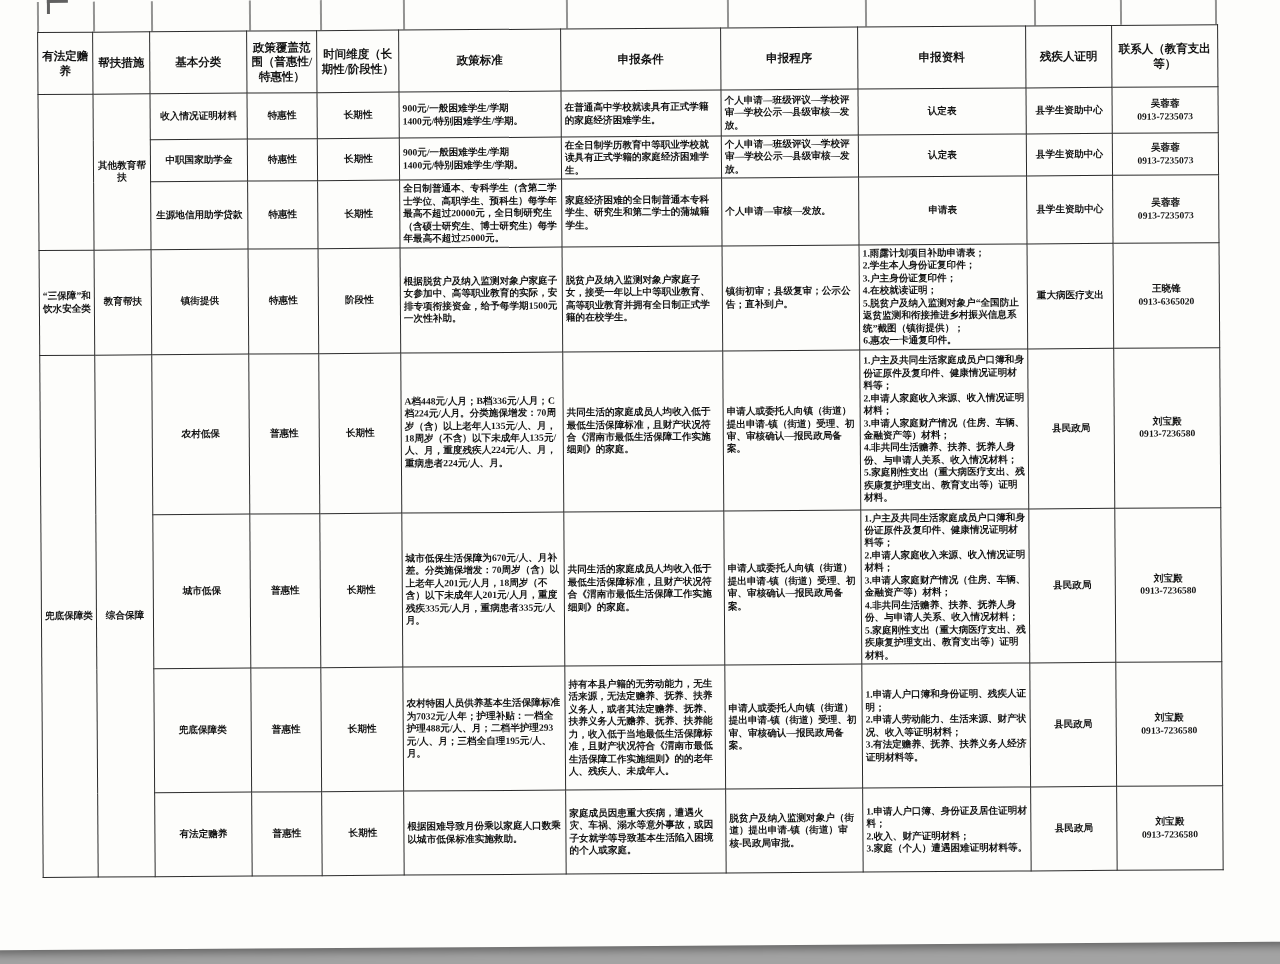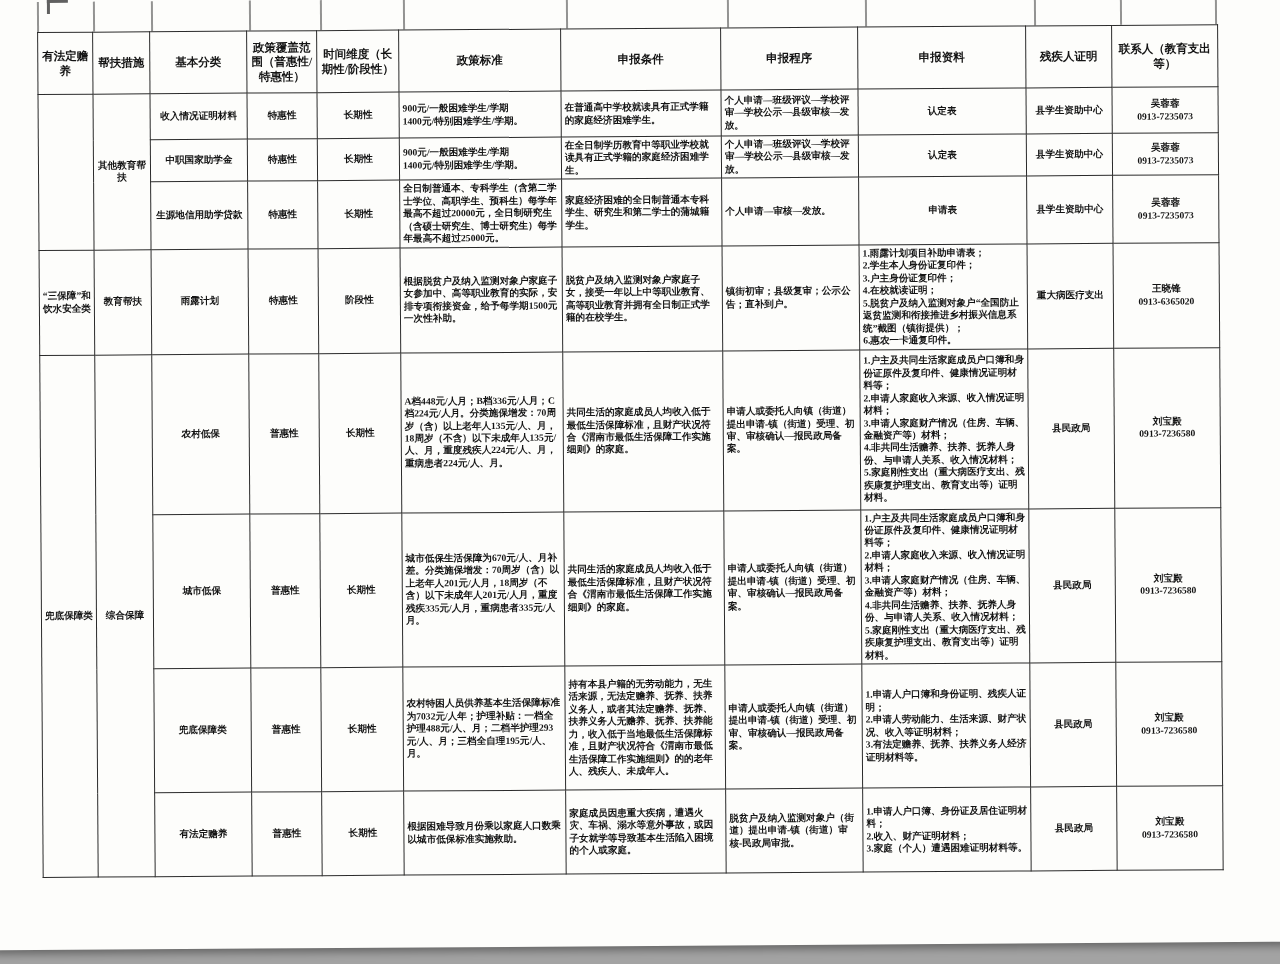--- a/index.html
+++ b/index.html
@@ -120,21 +120,21 @@
         <td class="l">个人申请—审核—发放。</td>
         <td class="c">申请表</td>
         <td class="c">县学生资助中心</td>
         <td class="c">吴蓉蓉
 0913-7235073</td>
       </tr>
 
       <tr style="height:102px">
         <td class="c">“三保障”和饮水安全类</td>
         <td class="c">教育帮扶</td>
-        <td class="c">雨露计划</td>
+        <td class="c">镇街提供</td>
         <td class="c">特惠性</td>
         <td class="c">阶段性</td>
         <td class="l">根据脱贫户及纳入监测对象户家庭子女参加中、高等职业教育的实际，安排专项衔接资金，给予每学期1500元一次性补助。</td>
         <td class="l">脱贫户及纳入监测对象户家庭子女，接受一年以上中等职业教育、高等职业教育并拥有全日制正式学籍的在校学生。</td>
         <td class="l">镇街初审；县级复审；公示公告；直补到户。</td>
         <td class="l">1.雨露计划项目补助申请表；
 2.学生本人身份证复印件；
 3.户主身份证复印件；
 4.在校就读证明；
 5.脱贫户及纳入监测对象户“全国防止返贫监测和衔接推进乡村振兴信息系统”截图（镇街提供）；

